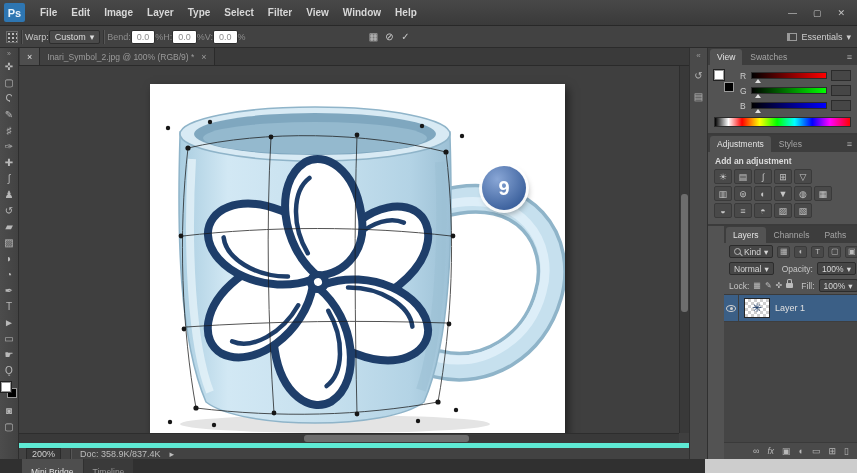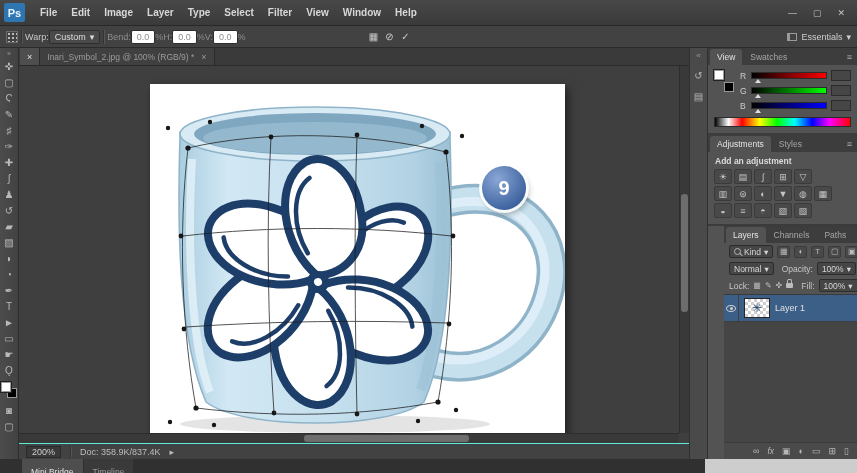--- a/index.html
+++ b/index.html
@@ -45,21 +45,21 @@
 
   .canvas{flex:1;position:relative;background:#3f3f3f;overflow:hidden;}
   .document{position:absolute;left:131px;top:18px;width:415px;height:352px;background:#fff;box-shadow:3px 4px 9px rgba(0,0,0,.5);}
   .layer-svg{position:absolute;left:0;top:0;}
   .step-badge{position:absolute;left:332px;top:82px;width:44px;height:44px;border-radius:50%;display:flex;align-items:center;justify-content:center;color:#fff;font-size:20px;font-weight:bold;background-color:#4a77c0;background-image:radial-gradient(circle at 35% 30%,rgba(255,255,255,.35),rgba(0,0,0,.18) 75%);box-shadow:0 0 0 3px rgba(255,255,255,.92),2px 4px 6px rgba(0,0,0,.35);}
   .h-scroll{position:absolute;left:0;right:10px;bottom:0;height:10px;background:#393939;border-top:1px solid #2d2d2d;}
   .h-thumb{position:absolute;left:285px;width:165px;top:1px;height:7px;background:#6d6d6d;border-radius:3px;}
   .v-scroll{position:absolute;top:0;bottom:10px;right:0;width:10px;background:#393939;border-left:1px solid #2d2d2d;}
   .v-thumb{position:absolute;top:128px;height:118px;left:1px;width:7px;background:#6d6d6d;border-radius:3px;}
 
-  .statusbar{height:16px;background:#424242;border-top:1px solid #5eead4;display:flex;align-items:center;gap:9px;padding:0 7px;font-size:9px;color:#bdbdbd;}
+  .statusbar{height:16px;background:#424242;border-top:5px solid #5eead4;display:flex;align-items:center;gap:9px;padding:0 7px;font-size:9px;color:#bdbdbd;}
   .zoom-field{background:#393939;border:1px solid #2b2b2b;padding:0 5px;color:#d0d0d0;height:12px;line-height:10px;}
   .status-sep{width:1px;height:10px;background:#333;box-shadow:1px 0 0 #565656;}
 
   
   .dock-strip{width:18px;background:#4a4a4a;border-left:1px solid #303030;display:flex;flex-direction:column;align-items:center;gap:10px;padding-top:3px;color:#b5b5b5;}
   .chev{font-size:8px;color:#999;}
   .dock-icon{font-size:10px;}
 
   .panels{width:150px;background:#535353;border-left:1px solid #303030;display:flex;flex-direction:column;}
   .panel{border-bottom:2px solid #3b3b3b;display:flex;flex-direction:column;}

